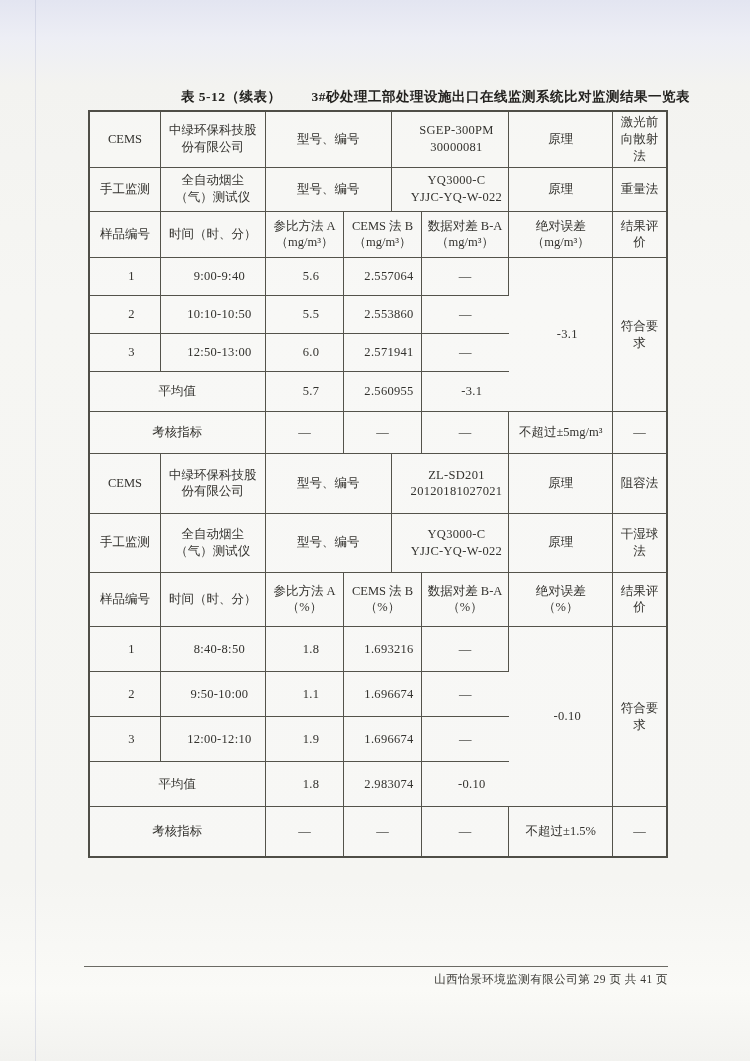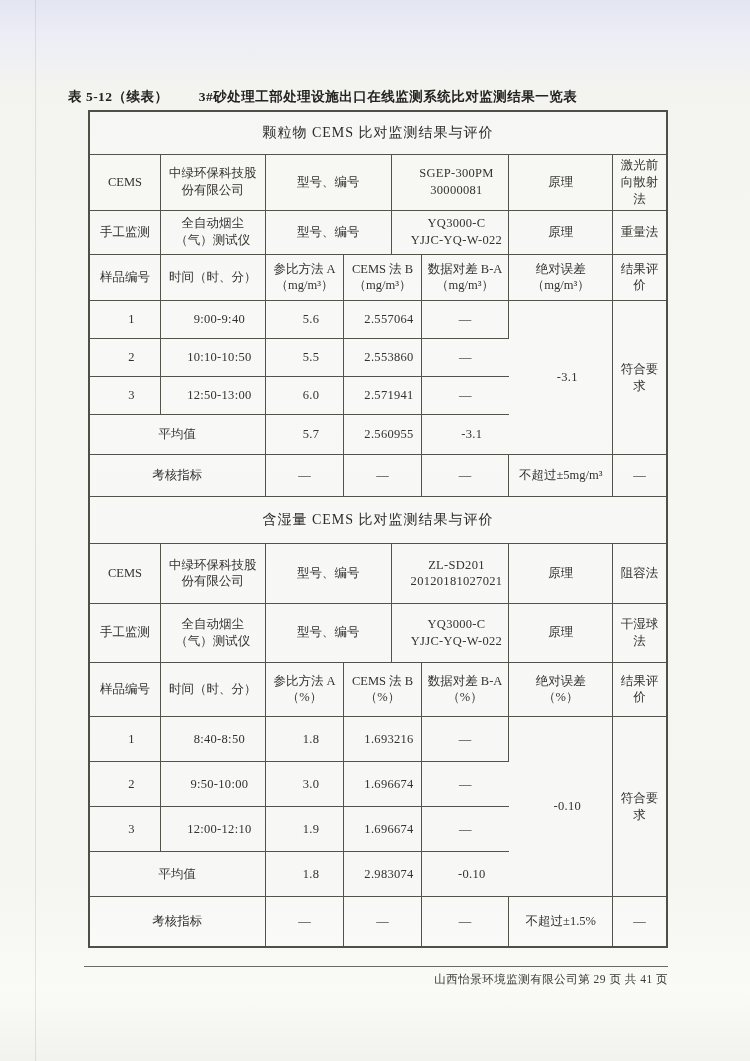--- a/index.html
+++ b/index.html
@@ -4,21 +4,21 @@
 <style>
   html,body{margin:0;padding:0;}
   body{
     width:750px;height:1061px;position:relative;overflow:hidden;
     font-family:"Liberation Serif","DejaVu Serif",serif;
     color:#33322e;
     background:linear-gradient(180deg,#e3e5f1 0px,#edeef5 38px,#f3f3f0 85px,#f6f6f3 300px,#f5f5f2 880px,#fafaf7 990px,#f2f2ef 1061px);
   }
   .scan-line{position:absolute;top:0;left:35px;width:1px;height:100%;background:rgba(175,180,205,.35);}
   .page-title{
-    position:absolute;top:88px;left:68px;width:630px;text-align:left;
+    position:absolute;top:88px;left:60px;width:630px;text-align:right;
     font-size:13.5px;font-weight:bold;color:#242320;letter-spacing:.5px;white-space:nowrap;
   }
   .page-title .gap{display:inline-block;width:30px;}
   .tbl-wrap{
     position:absolute;top:110px;left:88px;width:576px;
     border:2px solid #4f4e47;background:rgba(255,255,255,.25);
   }
   .sec-title{
     height:42px;display:flex;align-items:center;justify-content:center;
     font-size:14px;color:#2c2b27;border-bottom:1px solid #54534b;letter-spacing:1px;
@@ -52,21 +52,20 @@
 
 <div class="scan-line"></div>
 
 <div class="page-title">
   <span>表 5-12（续表）</span><span class="gap"></span><span>3#砂处理工部处理设施出口在线监测系统比对监测结果一览表</span>
 </div>
 
 <div class="tbl-wrap">
 
   <div class="sec sec1">
-    <div class="sec-title">颗粒物 CEMS 比对监测结果与评价</div>
 
     <table class="equip1">
       <colgroup>
           <col style="width:70px">
           <col style="width:104px">
           <col style="width:125px">
           <col style="width:117px">
           <col style="width:103px">
           <col style="width:53px">
         </colgroup>
@@ -151,21 +150,20 @@
         <td>—</td>
         <td>—</td>
         <td>不超过±5mg/m³</td>
         <td>—</td>
       </tr>
     </tbody>
       </table>
   </div>
 
   <div class="sec sec2">
-    <div class="sec-title">含湿量 CEMS 比对监测结果与评价</div>
 
     <table class="equip2">
       <colgroup>
           <col style="width:70px">
           <col style="width:104px">
           <col style="width:125px">
           <col style="width:117px">
           <col style="width:103px">
           <col style="width:53px">
         </colgroup>
@@ -220,21 +218,21 @@
         <td class="num">8:40-8:50</td>
         <td class="num">1.8</td>
         <td class="num">1.693216</td>
         <td>—</td>
         <td rowspan="4" class="num">-0.10</td>
         <td rowspan="4">符合要求</td>
       </tr>
       <tr class="r">
         <td class="num">2</td>
         <td class="num">9:50-10:00</td>
-        <td class="num">3.0</td>
+        <td class="num">1.1</td>
         <td class="num">1.696674</td>
         <td>—</td>
       </tr>
       <tr class="r">
         <td class="num">3</td>
         <td class="num">12:00-12:10</td>
         <td class="num">1.9</td>
         <td class="num">1.696674</td>
         <td>—</td>
       </tr>

